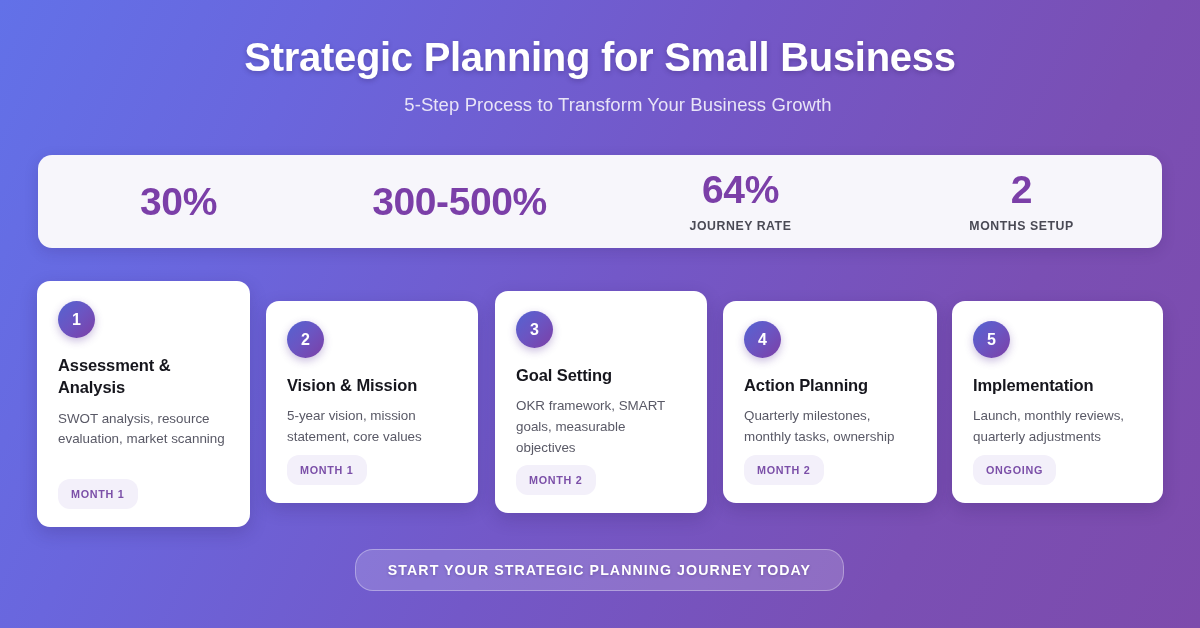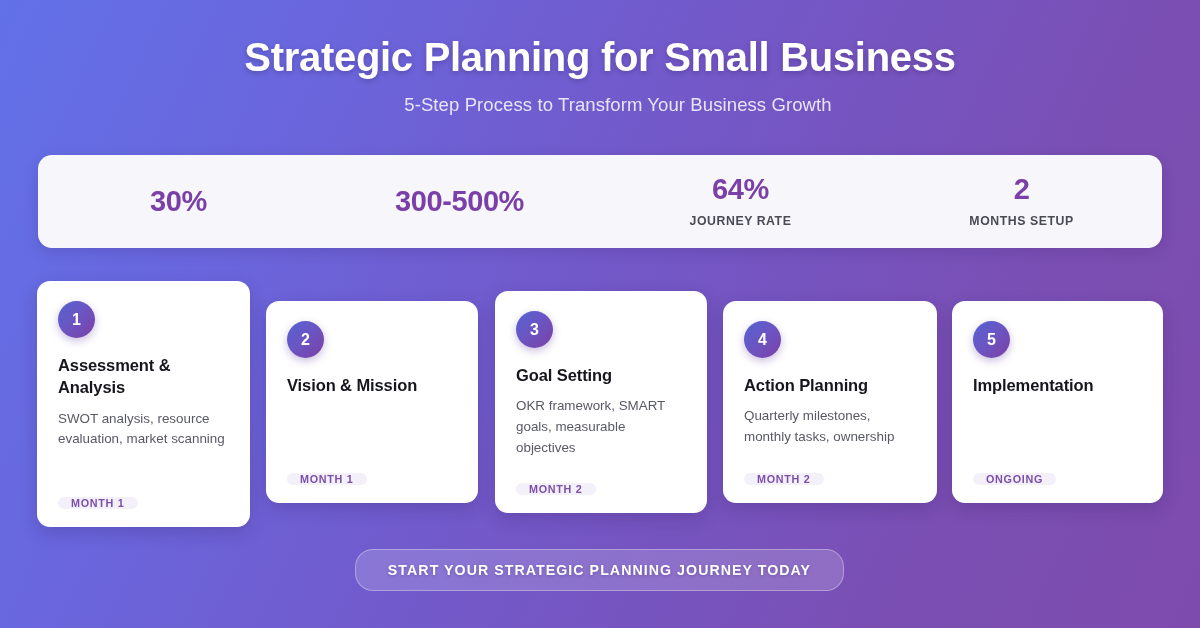--- a/index.html
+++ b/index.html
@@ -49,21 +49,21 @@
     left:38px; top:155px;
     width:1124px; height:93px;
     background:#f7f6fb;
     border-radius:14px;
     box-shadow:0 4px 14px rgba(45,25,90,0.17);
     display:flex;
     align-items:center;
   }
   .stat { flex:1 1 0; text-align:center; }
   .stat-value {
-    font-size:29px;
+    font-size:39px;
     font-weight:bold;
     color:#7b3fa8;
     letter-spacing:-0.4px;
     line-height:1;
   }
   .stat-label {
     margin-top:10px;
     font-size:12.3px;
     font-weight:bold;
     color:#4a4a55;
@@ -125,21 +125,21 @@
     line-height:1.55;
   }
 
   .pill {
     margin-top:auto;
     background:#f3f0fa;
     color:#7b4fa8;
     font-size:10.8px;
     font-weight:bold;
     letter-spacing:0.7px;
-    padding:0 13px;
+    padding:9px 13px;
     border-radius:12px;
     display:inline-block;
   }
 
   
   .cta {
     position:absolute;
     left:355px; top:549px;
     width:489px; height:42px;
     border-radius:18px;
@@ -188,40 +188,42 @@
     <div class="card card-1">
       <div class="badge">1</div>
       <div class="card-title">Assessment &amp; Analysis</div>
       <div class="card-desc">SWOT analysis, resource evaluation, market scanning</div>
       <div class="pill">MONTH 1</div>
     </div>
 
     <div class="card card-2">
       <div class="badge">2</div>
       <div class="card-title">Vision &amp; Mission</div>
+      <div class="card-desc">5-year vision, mission statement, core values</div>
       <div class="pill">MONTH 1</div>
     </div>
 
     <div class="card card-3">
       <div class="badge">3</div>
       <div class="card-title">Goal Setting</div>
       <div class="card-desc">OKR framework, SMART goals, measurable objectives</div>
       <div class="pill">MONTH 2</div>
     </div>
 
     <div class="card card-4">
       <div class="badge">4</div>
       <div class="card-title">Action Planning</div>
       <div class="card-desc">Quarterly milestones, monthly tasks, ownership</div>
       <div class="pill">MONTH 2</div>
     </div>
 
     <div class="card card-5">
       <div class="badge">5</div>
       <div class="card-title">Implementation</div>
+      <div class="card-desc">Launch, monthly reviews, quarterly adjustments</div>
       <div class="pill">ONGOING</div>
     </div>
 
   </div>
 
   <div class="cta">START YOUR STRATEGIC PLANNING JOURNEY TODAY</div>
 
 </div>
 
 </body></html>

